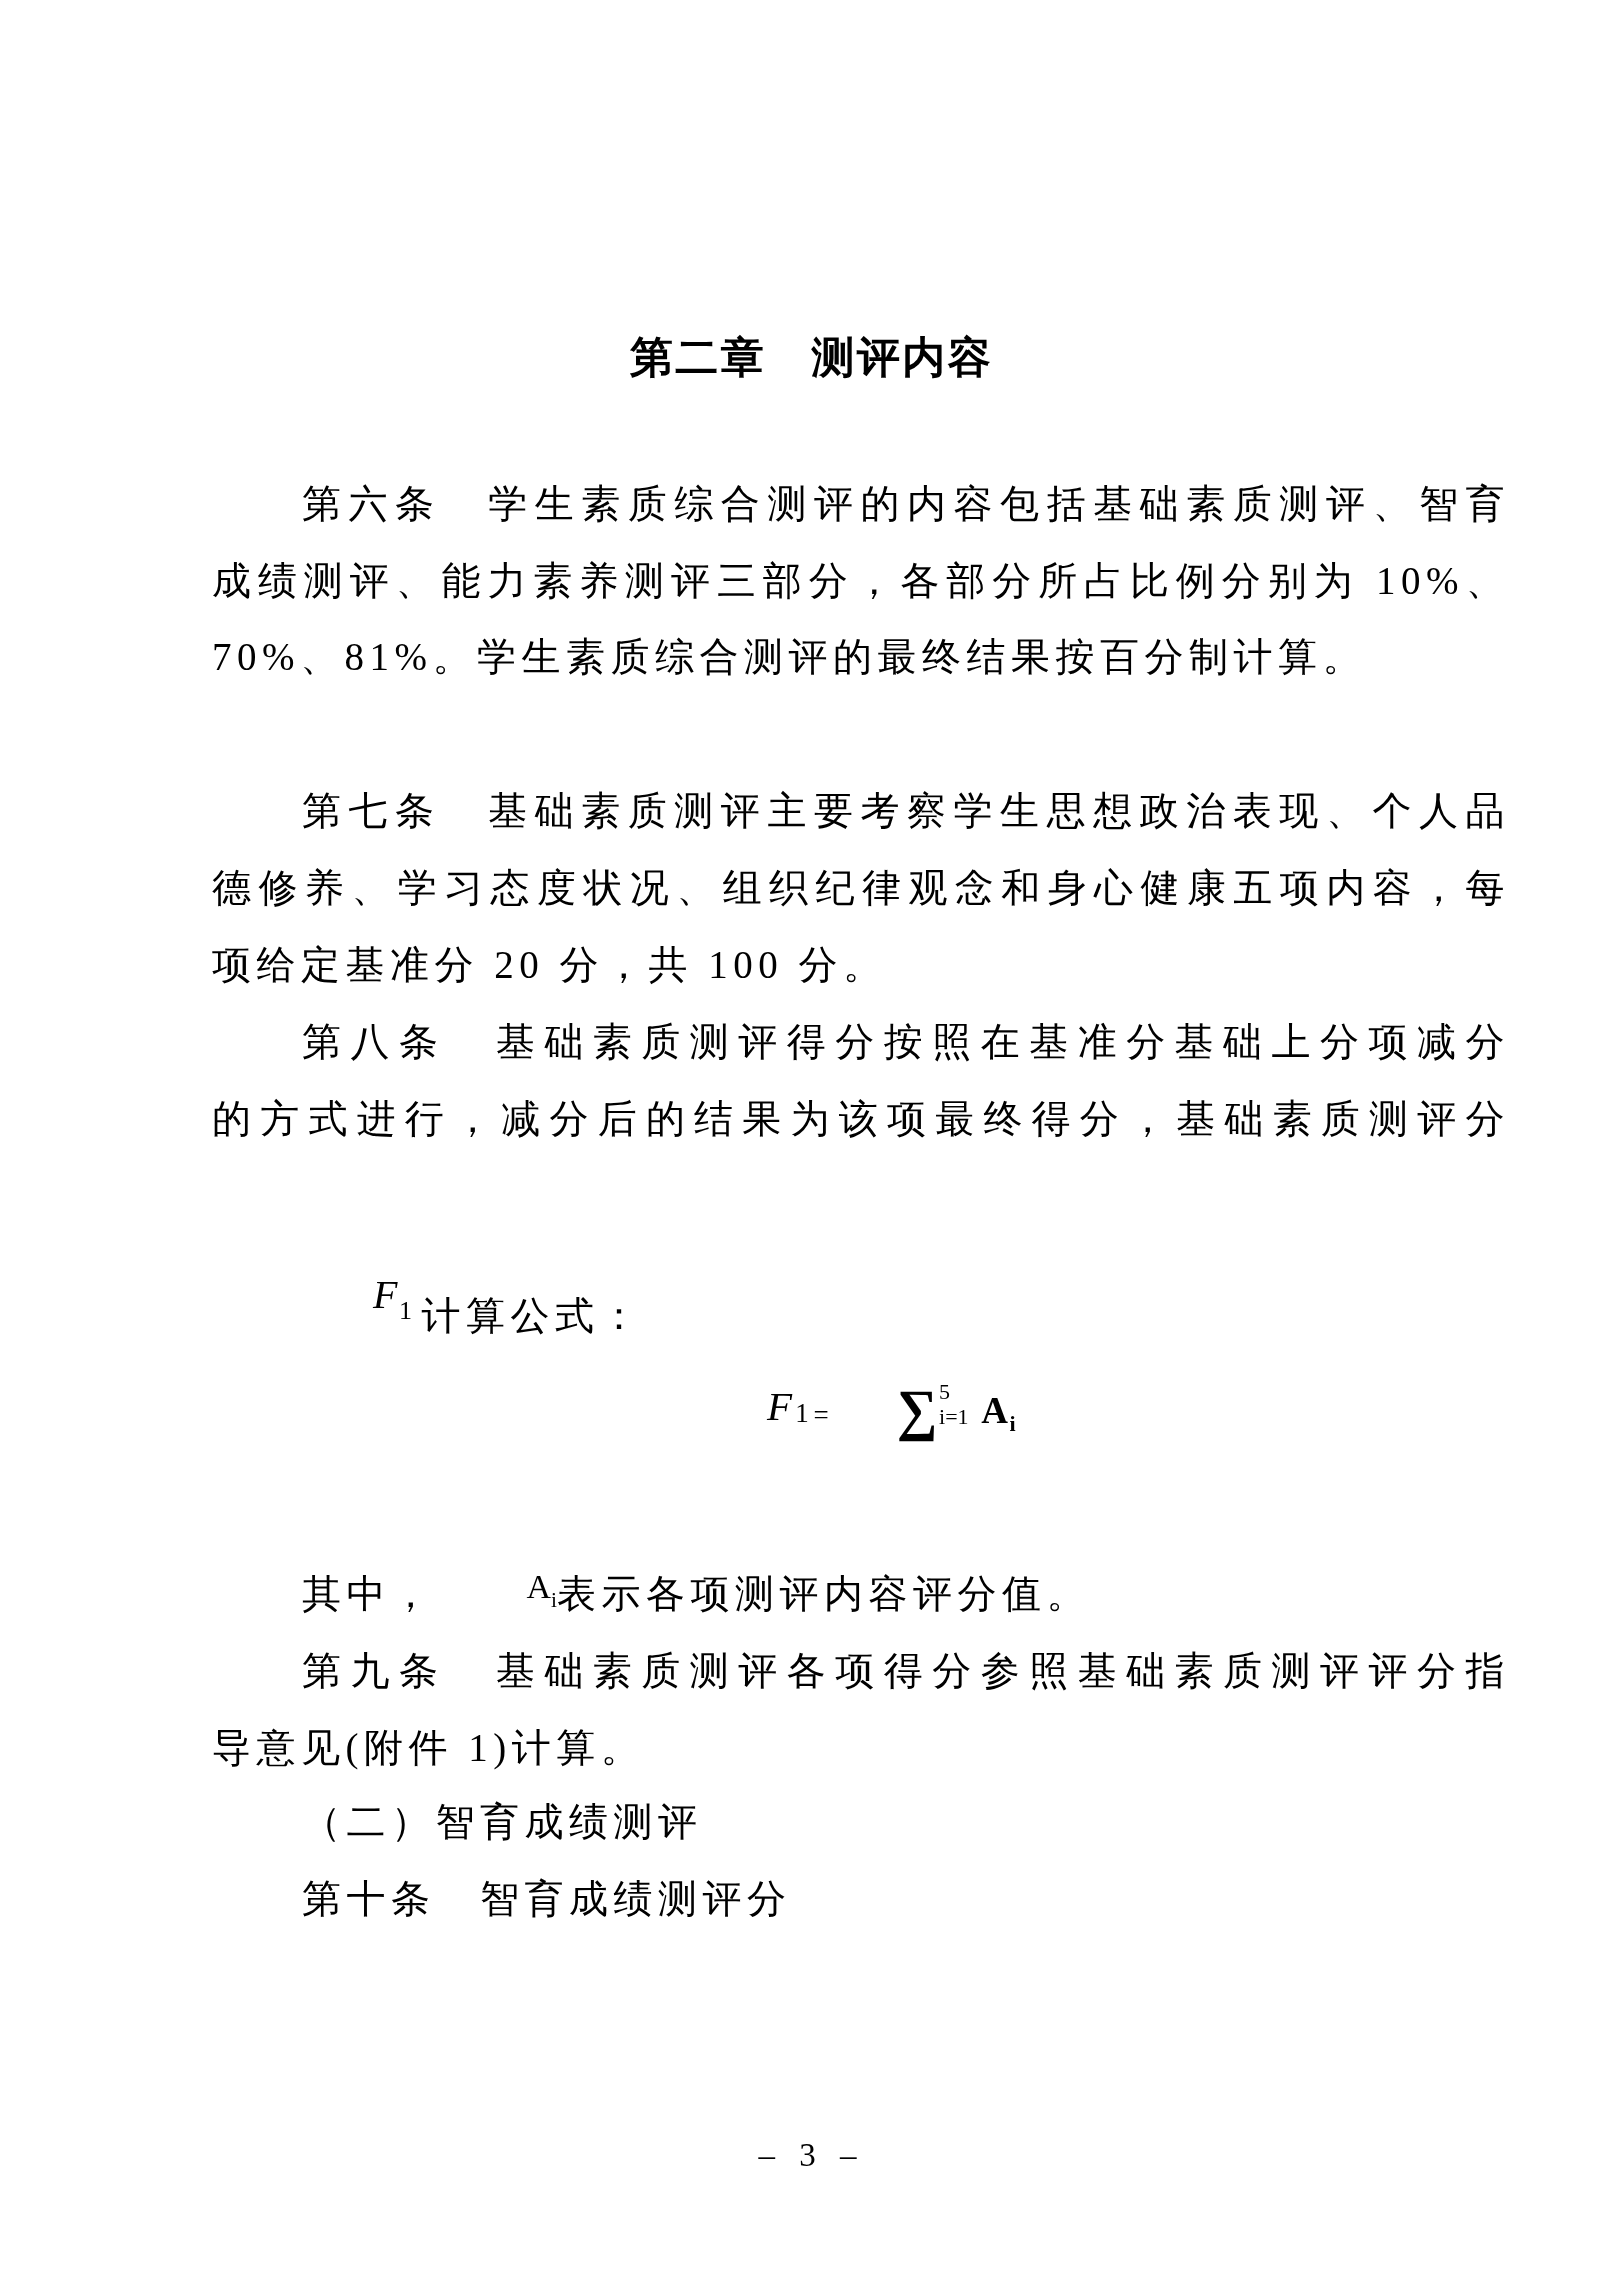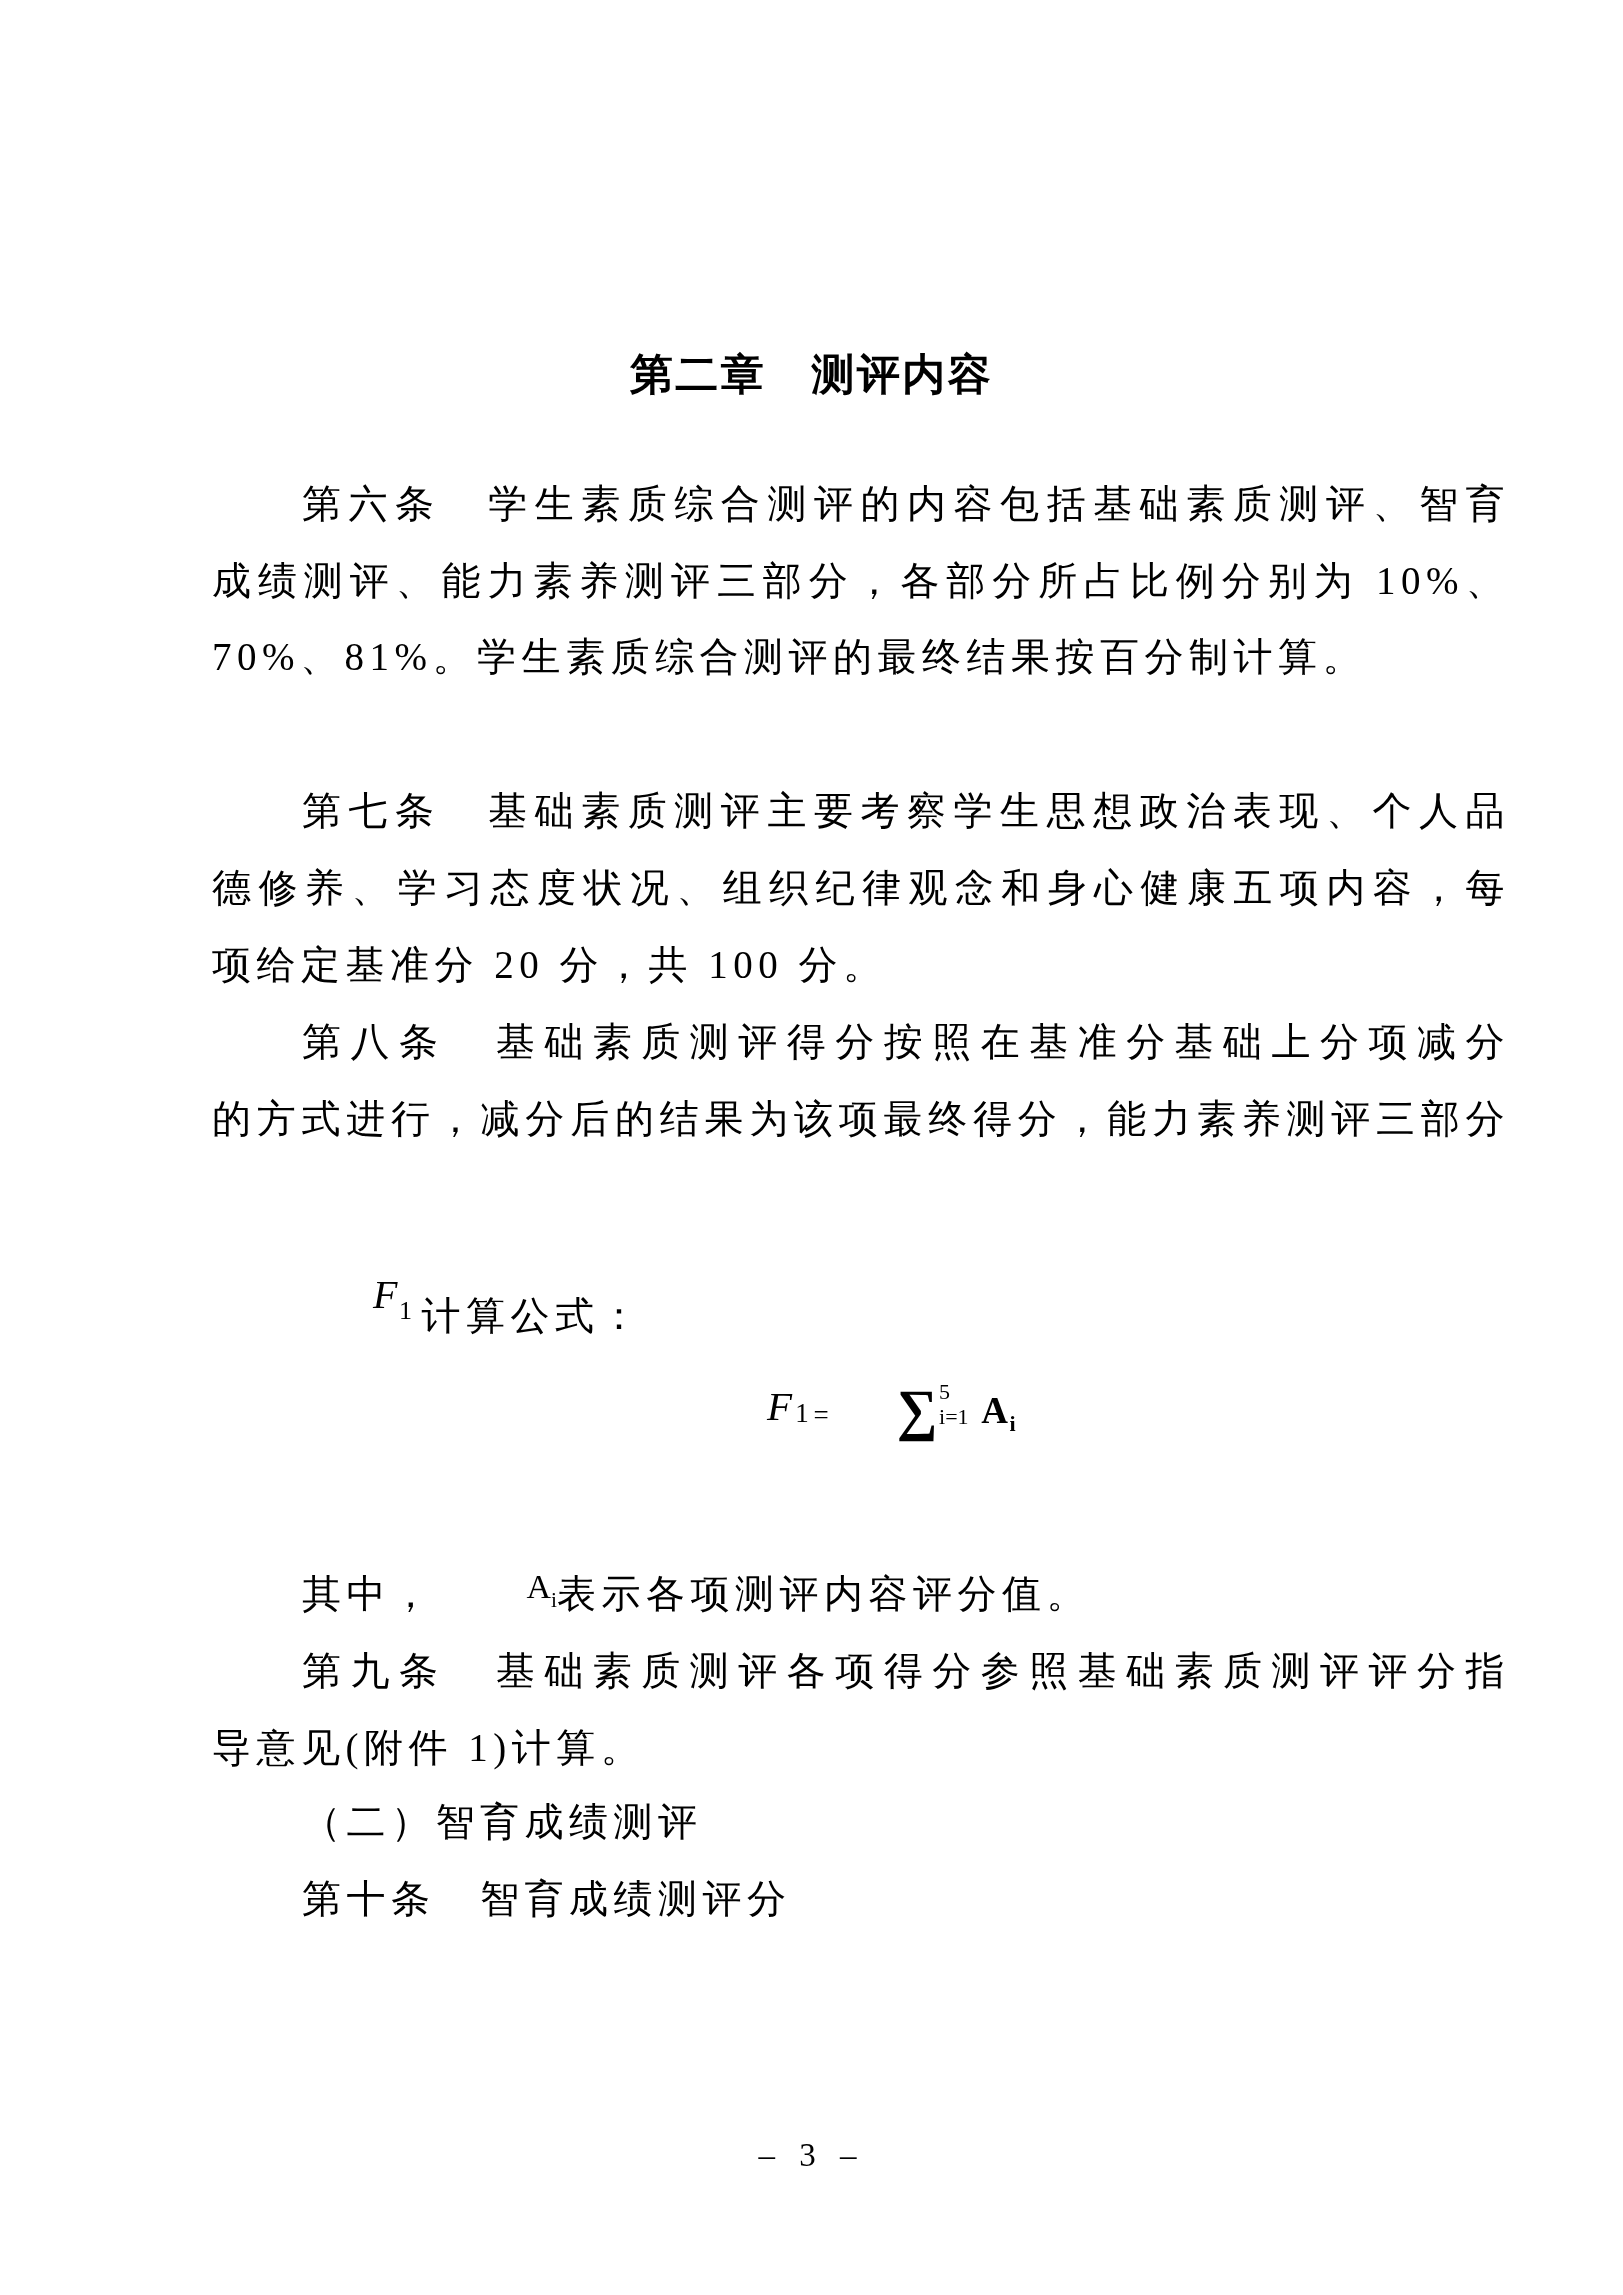--- a/index.html
+++ b/index.html
@@ -7,21 +7,21 @@
     position: relative;
     width: 1623px;
     height: 2295px;
     background: #ffffff;
     overflow: hidden;
     font-family: "Liberation Serif", "DejaVu Serif", serif;
     color: #000000;
   }
   .doc-title {
     position: absolute;
-    top: 353px;
+    top: 336px;
     left: 0;
     width: 1623px;
     text-align: center;
     font-family: "Liberation Sans", "DejaVu Sans", sans-serif;
     font-weight: 700;
     font-size: 43px;
     line-height: 1;
     letter-spacing: 2.4px;
   }
   .bline {
@@ -110,21 +110,21 @@
 
   <div class="doc-title">第二章　测评内容</div>
 
   <div class="bline jf ind" style="top:483px">第六条　学生素质综合测评的内容包括基础素质测评、智育</div>
   <div class="bline jf" style="top:560px">成绩测评、能力素养测评三部分，各部分所占比例分别为 10%、</div>
   <div class="bline" style="top:636px">70%、81%。学生素质综合测评的最终结果按百分制计算。</div>
   <div class="bline jf" style="top:867px">德修养、学习态度状况、组织纪律观念和身心健康五项内容，每</div>
   <div class="bline jf ind" style="top:790px">第七条　基础素质测评主要考察学生思想政治表现、个人品</div>
   <div class="bline" style="top:944px">项给定基准分 20 分，共 100 分。</div>
   <div class="bline jf ind" style="top:1021px">第八条　基础素质测评得分按照在基准分基础上分项减分</div>
-  <div class="bline jf" style="top:1098px">的方式进行，减分后的结果为该项最终得分，能力素养测评三部分</div>
+  <div class="bline jf" style="top:1098px">的方式进行，减分后的结果为该项最终得分，基础素质测评分</div>
 
   <div class="f-intro">
     <span class="fvar">F</span><span class="fsub">1</span><span class="flabel">计算公式：</span>
   </div>
 
   <div class="f-main">
     <span class="fvar">F</span>
     <span class="fsub">1</span>
     <span class="feq">=</span>
     <span class="fgap"></span>

